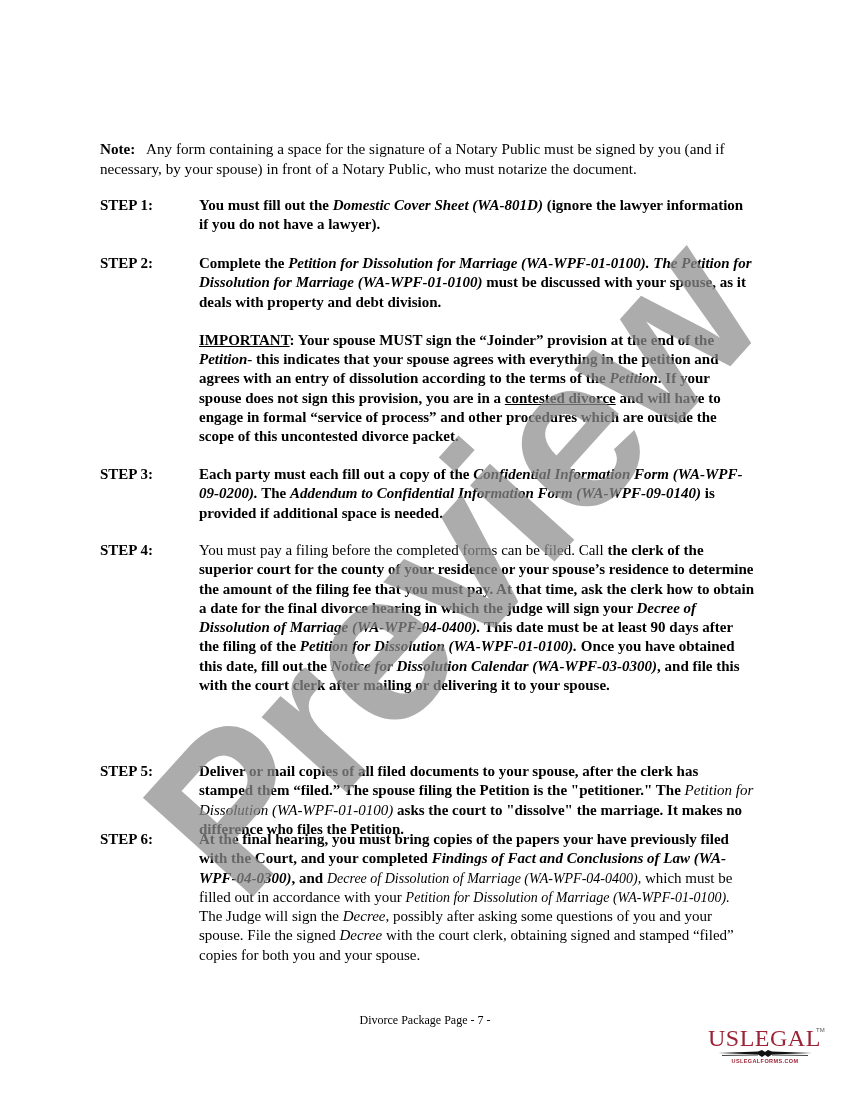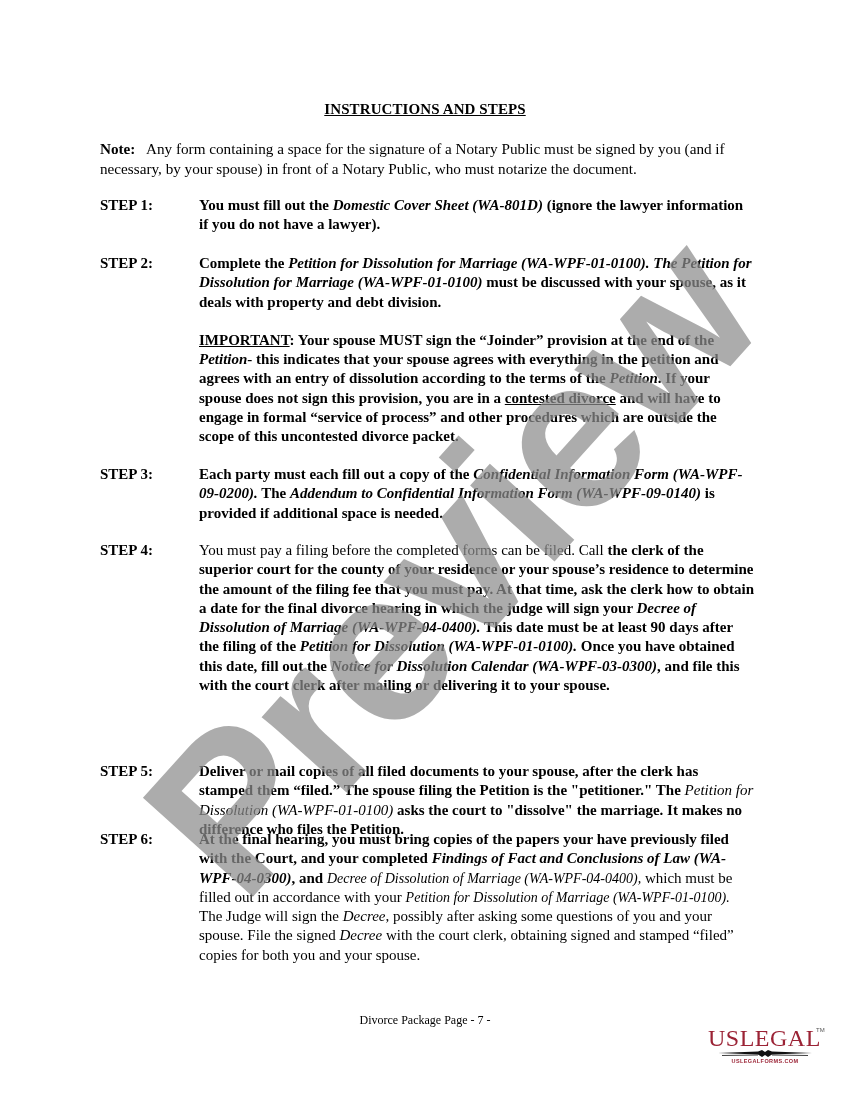--- a/index.html
+++ b/index.html
@@ -45,21 +45,20 @@
     font-family: "Liberation Sans", "DejaVu Sans", sans-serif; font-weight: bold;
     font-size: 215px; line-height: 215px; color: rgba(140,140,140,0.72);
     transform: rotate(-48deg); transform-origin: 50% 50%; pointer-events: none; letter-spacing: -4px;
   }
 </style>
 </head>
 <body>
 
 <div class="page">
 
-  <div class="title">INSTRUCTIONS AND STEPS</div>
 
   <div class="note">
     <b>Note:</b>&nbsp;&nbsp;
     <span>Any form containing a space for the signature of a Notary Public must be signed by you (and if necessary, by your spouse) in front of a Notary Public, who must notarize the document.</span>
   </div>
 
   <div class="step" style="top:196px;">
     <div class="label">STEP 1:</div>
     <div class="body b">
       <span>You must fill out the </span><span class="i">Domestic Cover Sheet (WA-801D)</span><span> (ignore the lawyer information if you do not have a lawyer).</span>

